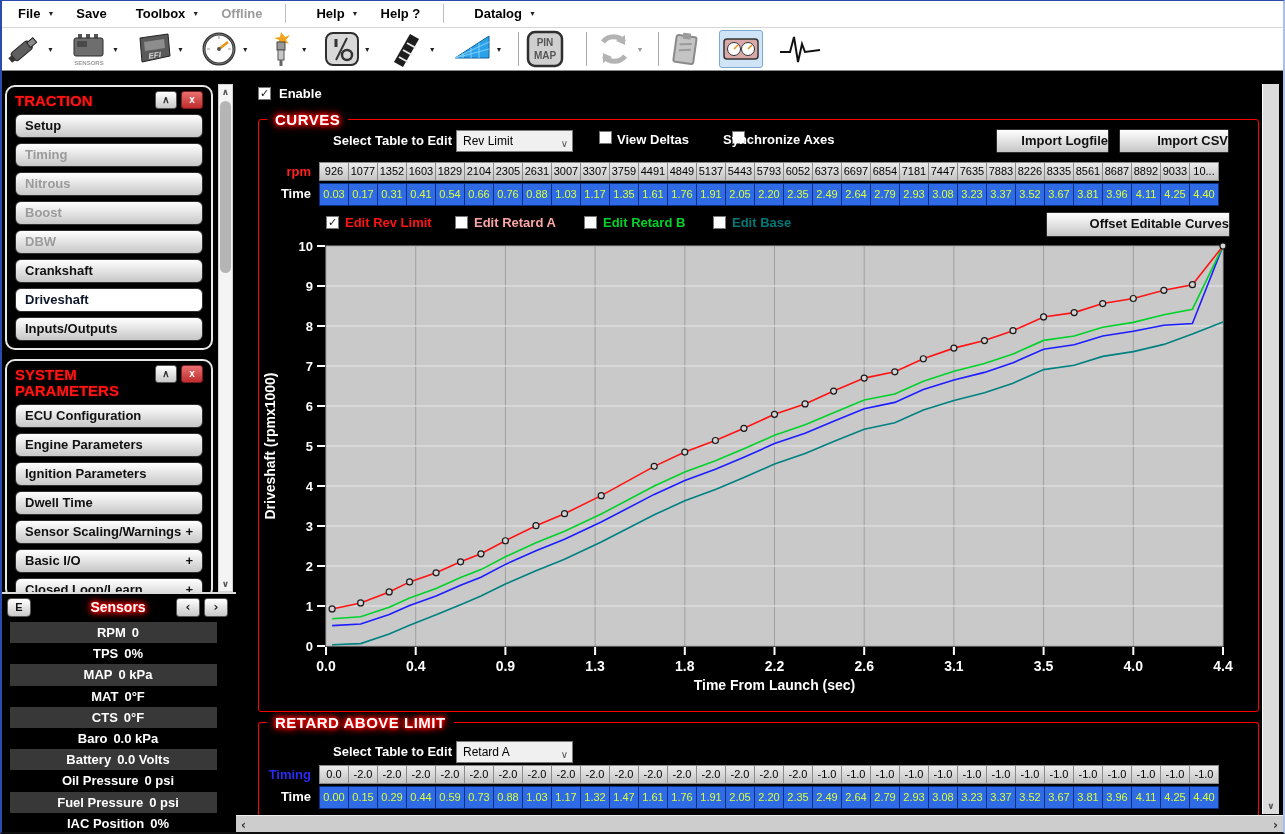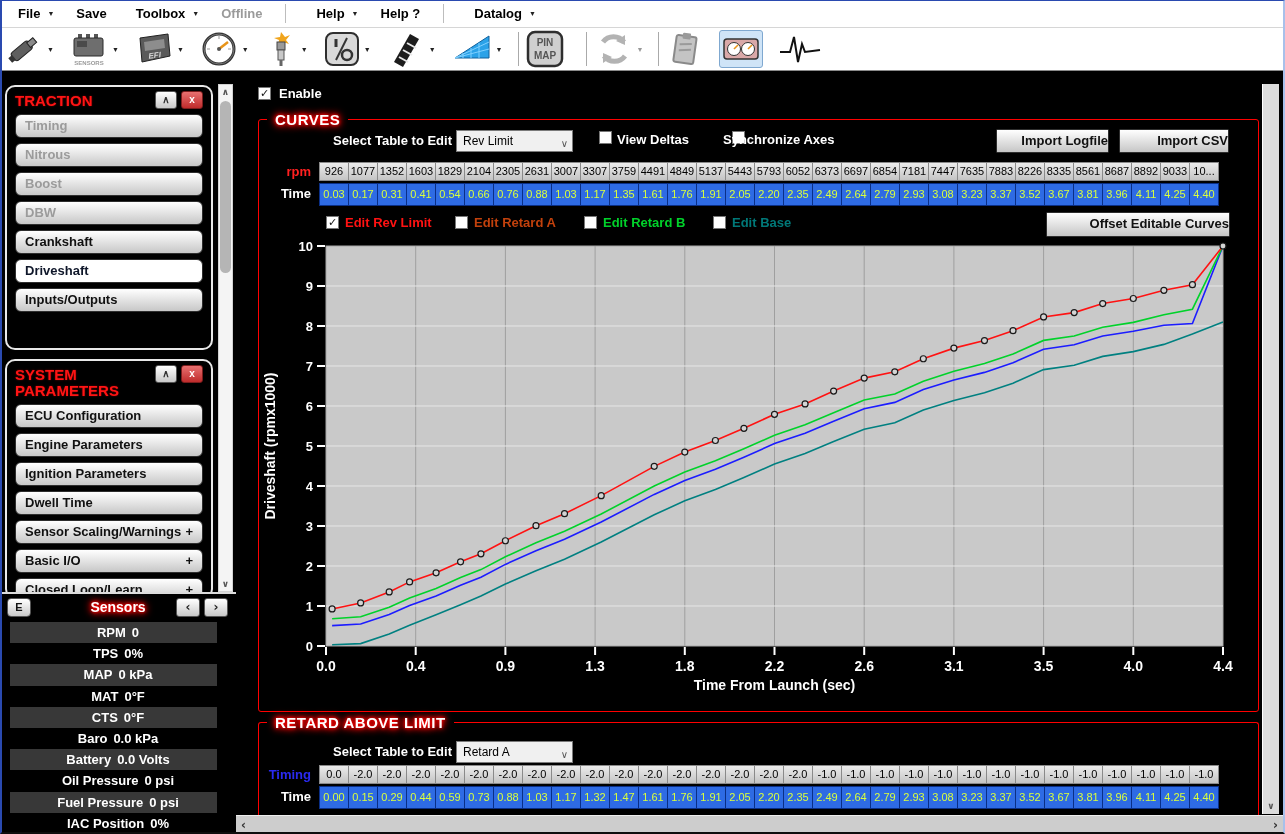--- a/index.html
+++ b/index.html
@@ -305,20 +305,21 @@
   <div class="side-panel" id="traction-panel">
     <div class="panel-header">
       <div class="panel-title">TRACTION</div>
       <div class="win-btns">
         <div class="win-btn">∧</div>
         <div class="win-btn close">x</div>
       </div>
     </div>
     <div>
 
+        <div class="pbtn">Setup</div>
 
         <div class="pbtn disabled">Timing</div>
 
         <div class="pbtn disabled">Nitrous</div>
 
         <div class="pbtn disabled">Boost</div>
 
         <div class="pbtn disabled">DBW</div>
 
         <div class="pbtn">Crankshaft</div>
@@ -536,21 +537,21 @@
 
     <div id="edit-row">
 
         <div class="edit-item">
           <div class="cb">✓</div>
           <span class="edit-label" style="color: rgb(255, 18, 18);">Edit Rev Limit</span>
         </div>
 
         <div class="edit-item">
           <div class="cb"></div>
-          <span class="edit-label" style="color: #c2410c;">Edit Retard A</span>
+          <span class="edit-label" style="color: #fca5a5;">Edit Retard A</span>
         </div>
 
         <div class="edit-item">
           <div class="cb"></div>
           <span class="edit-label" style="color: rgb(0, 210, 42);">Edit Retard B</span>
         </div>
 
         <div class="edit-item">
           <div class="cb"></div>
           <span class="edit-label" style="color: rgb(0, 120, 120);">Edit Base</span>

